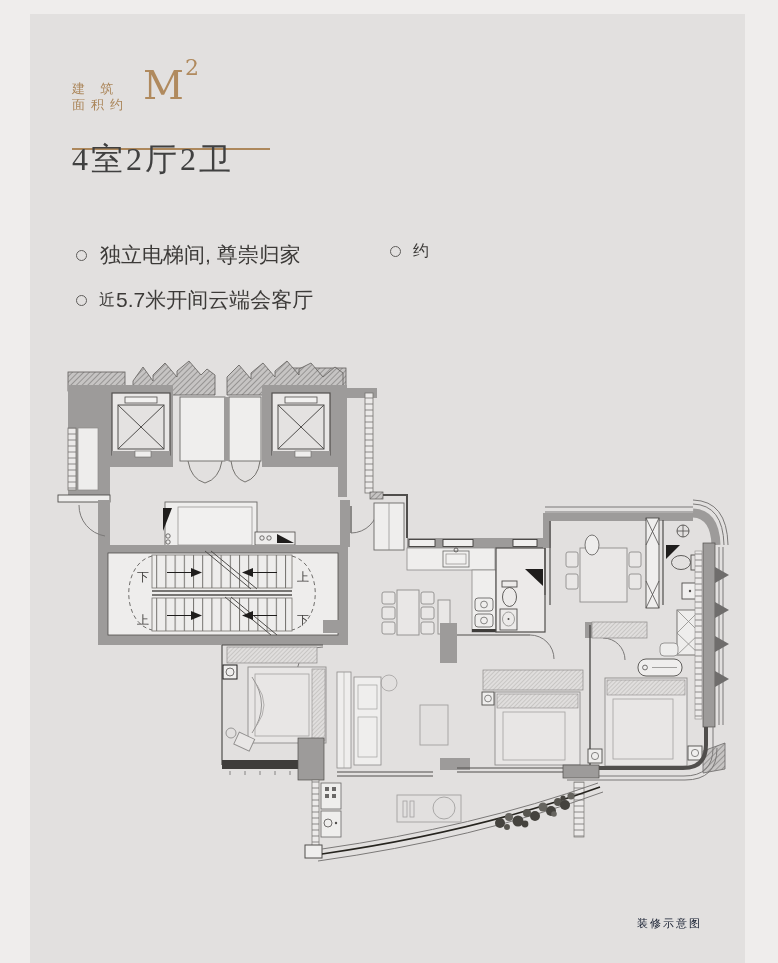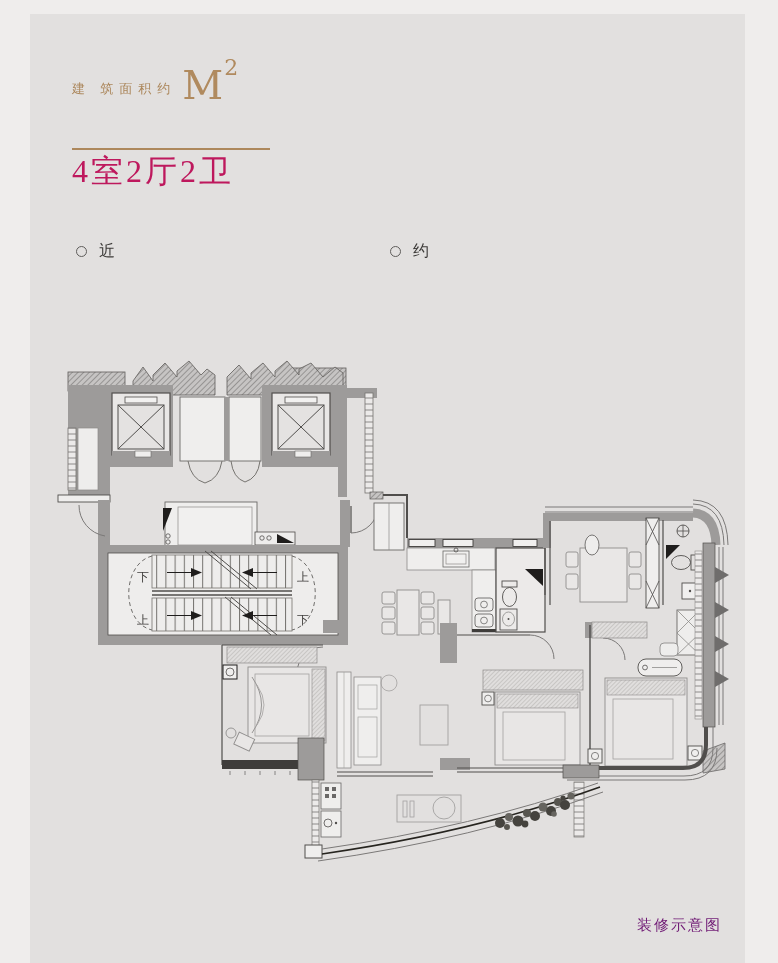--- a/index.html
+++ b/index.html
@@ -4,46 +4,46 @@
 <style>
   html,body{margin:0;padding:0;}
   body{width:778px;height:963px;overflow:hidden;
        font-family:"Liberation Sans","DejaVu Sans",sans-serif;}
   .page{position:absolute;left:0;top:0;width:778px;height:963px;background:#efedec;}
   .card{position:absolute;left:30px;top:14px;width:715px;height:949px;background:#e2e0df;}
 
   
   .hdr{position:absolute;left:42px;top:48px;color:#ad885c;}
   .area-line{display:flex;align-items:baseline;}
-  .area-prefix{display:flex;flex-direction:row;justify-content:flex-start;
+  .area-prefix{display:flex;flex-direction:column;justify-content:flex-start;
     font-family:"Liberation Serif","DejaVu Serif",serif;
     font-size:13px;line-height:16px;letter-spacing:6px;color:#ab865a;
-    position:relative;top:-6px;margin-right:4px;white-space:nowrap;}
+    position:relative;top:-6px;margin-right:12px;white-space:nowrap;}
   .area-number{font-family:"DejaVu Serif","Liberation Serif",serif;
     font-size:76px;line-height:76px;font-weight:400;letter-spacing:0px;color:#b08a5e;}
   .area-unit{font-family:"DejaVu Serif","Liberation Serif",serif;
     font-size:40px;color:#b08a5e;margin-left:2px;}
   .area-sup{font-family:"DejaVu Serif","Liberation Serif",serif;
     font-size:22px;color:#b08a5e;position:relative;top:-24px;margin-left:1px;}
   .divider{position:absolute;left:42px;top:134px;width:198px;height:2px;background:#ad885c;}
-  .layout-text{position:absolute;left:42px;top:136px;
+  .layout-text{position:absolute;left:42px;top:124px;
     font-family:"Liberation Serif","DejaVu Serif",serif;
-    font-size:32px;letter-spacing:3px;color:#be185d;}
+    font-size:32px;letter-spacing:3px;color:#404040;}
 
   
   .features{position:absolute;top:227px;left:46px;width:660px;display:flex;}
   .fcol{display:flex;flex-direction:column;gap:17px;}
   .fcol.right{position:absolute;left:314px;top:0;}
   .feat{display:flex;align-items:center;color:#3c3a38;font-size:21px;white-space:nowrap;}
   .bullet{width:9px;height:9px;border:1.6px solid #5f5d5b;border-radius:50%;
     margin-right:12px;flex:0 0 auto;background:transparent;}
   .feat .pfx{font-size:16px;align-self:center;margin-right:1px;}
 
   
-  .caption{position:absolute;left:607px;top:902px;font-size:15px;color:#701a75;letter-spacing:2px;}
+  .caption{position:absolute;left:607px;top:902px;font-size:11px;color:#0f172a;letter-spacing:2px;}
 
   
   .plan{position:absolute;left:25px;top:341px;width:680px;height:545px;}
   svg text{font-family:"Liberation Sans","DejaVu Sans",sans-serif;}
 </style>
 </head>
 <body>
 
 <div class="page">
   <div class="card">
@@ -58,21 +58,27 @@
         <span class="area-sup">2</span>
       </div>
     </div>
     <div class="divider"></div>
     <div class="layout-text">4室2厅2卫</div>
 
     <div class="features">
       <div class="fcol">
         <div class="feat">
           <span class="bullet"></span>
+          <span class="pfx"></span>
+          <span>独立电梯间, 尊崇归家</span>
+        </div>
+        <div class="feat">
+          <span class="bullet"></span>
           <span class="pfx">近</span>
+          <span>5.7米开间云端会客厅</span>
         </div>
       </div>
       <div class="fcol right">
         <div class="feat">
           <span class="bullet"></span>
           <span class="pfx">约</span>
         </div>
       </div>
     </div>
 

